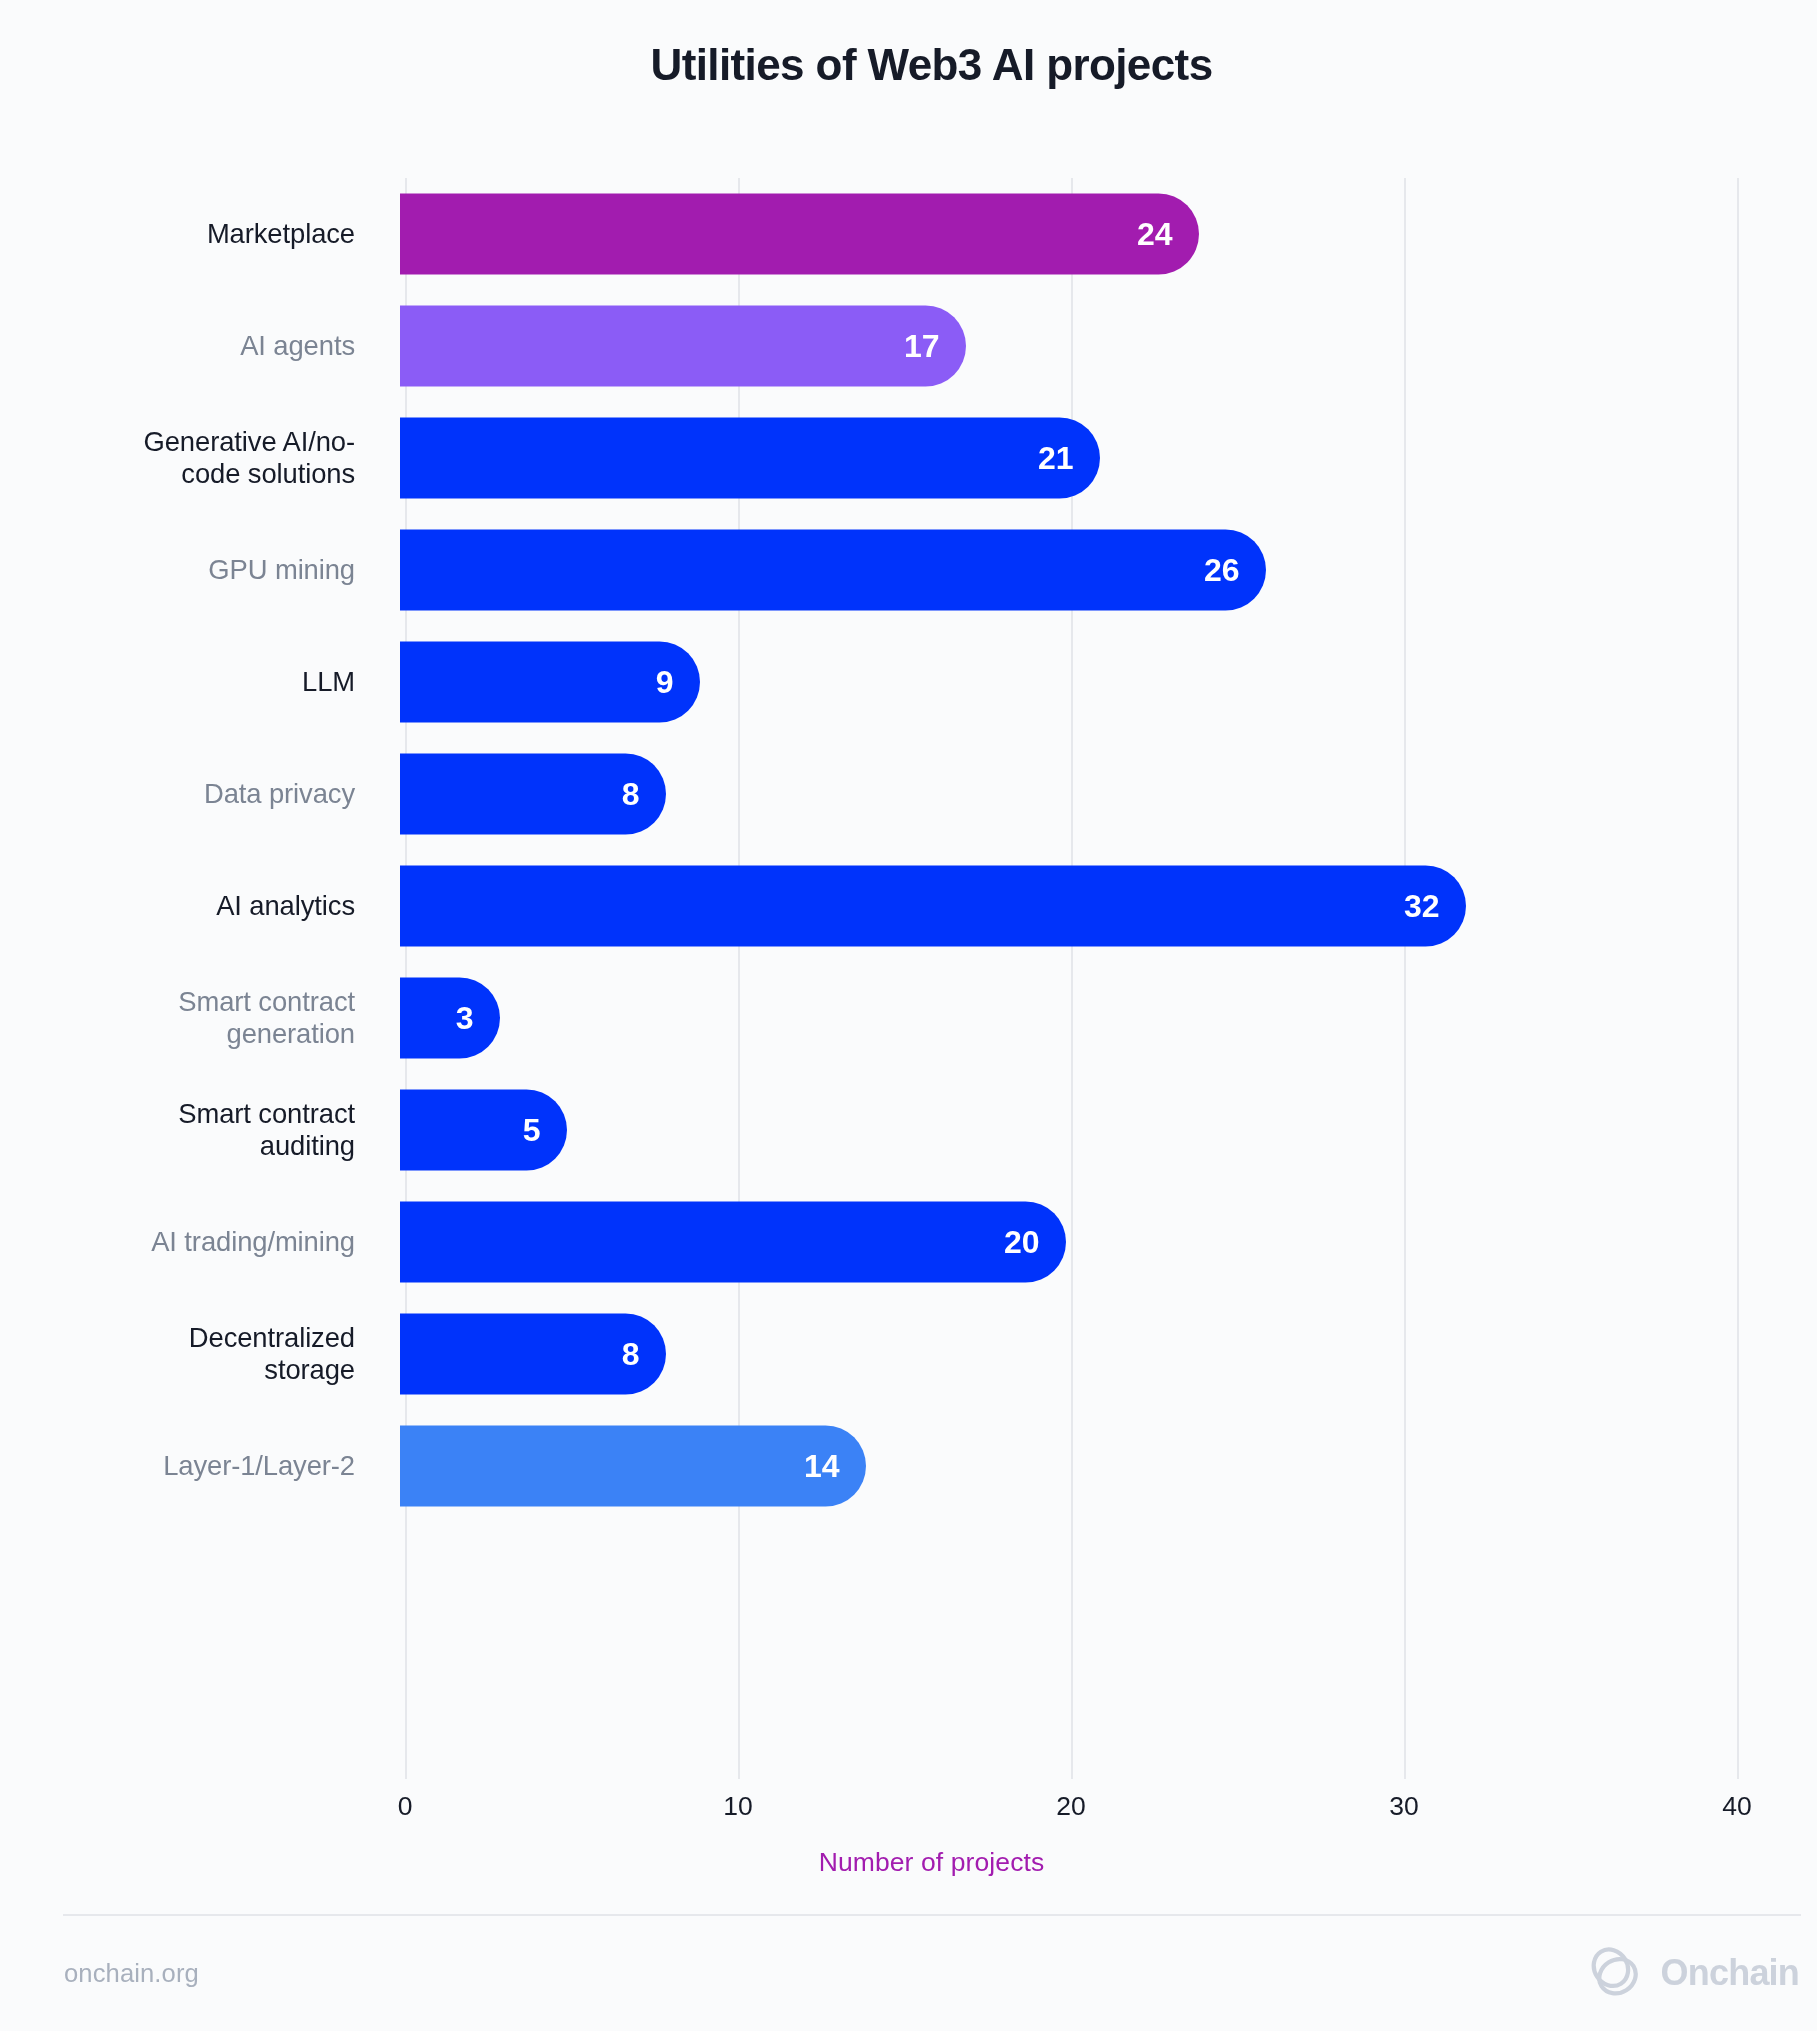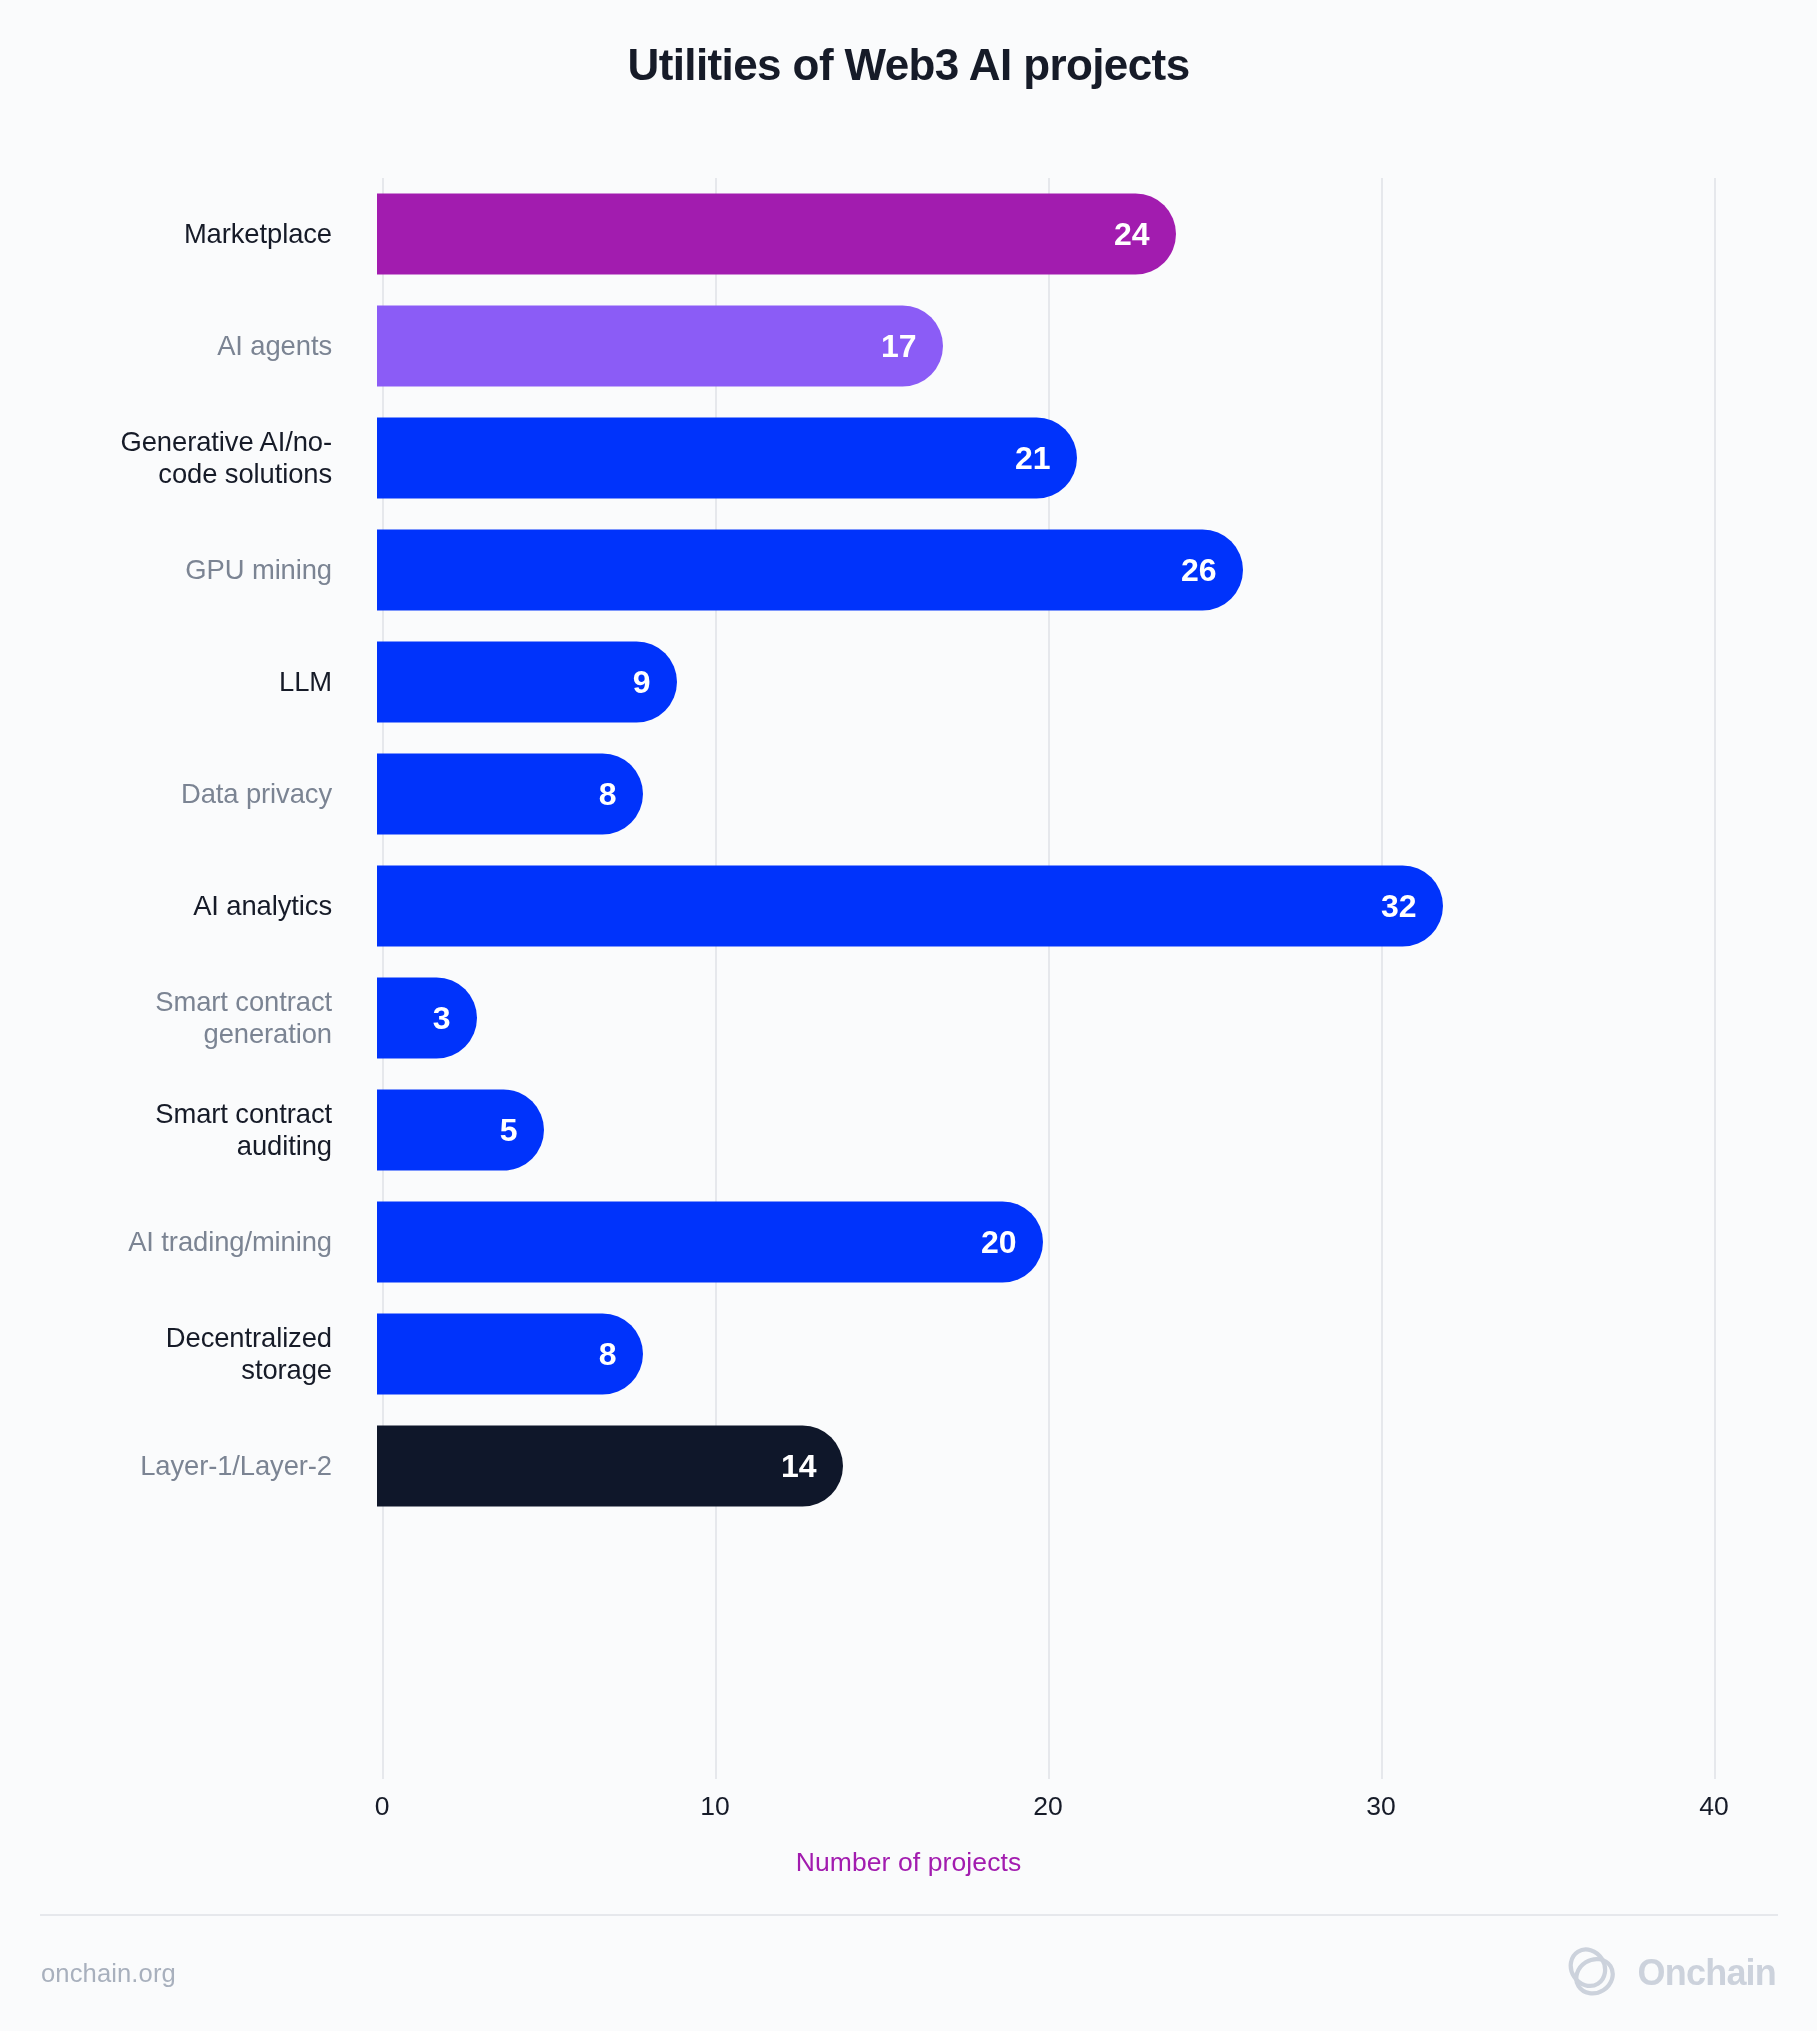--- a/index.html
+++ b/index.html
@@ -6,20 +6,21 @@
   html, body {
     width:1817px; height:2032px;
     background:#fafbfc;
     font-family:"Liberation Sans", sans-serif;
     overflow:hidden;
   }
   .page {
     position:relative;
     width:1466px; height:2032px;
     background:#fafbfc;
+    margin-left:23px;
   }
 
   
   .chart-title {
     position:absolute;
     top:40px; left:0; width:1817px;
     text-align:center;
     font-size:44px;
     font-weight:bold;
     letter-spacing:-0.6px;
@@ -258,21 +259,21 @@
 storage</div>
           <div class="bar-track">
             <div class="bar" style="width: 266px; background: rgb(0, 51, 251);">
               <span class="bar-value">8</span>
             </div>
           </div>
         </div>
         <div class="row">
           <div class="row-label gray">Layer-1/Layer-2</div>
           <div class="bar-track">
-            <div class="bar" style="width: 466px; background: #0f172a; text-align: right;">
+            <div class="bar" style="width: 466px; background: #3b82f6; text-align: right;">
               <span class="bar-value">14</span>
             </div>
           </div>
         </div>
       </div>
   </div>
 
   <div class="xaxis" id="xaxis">
       <div class="xtick" style="left: 0px;">0</div>
       <div class="xtick" style="left: 333px;">10</div>

